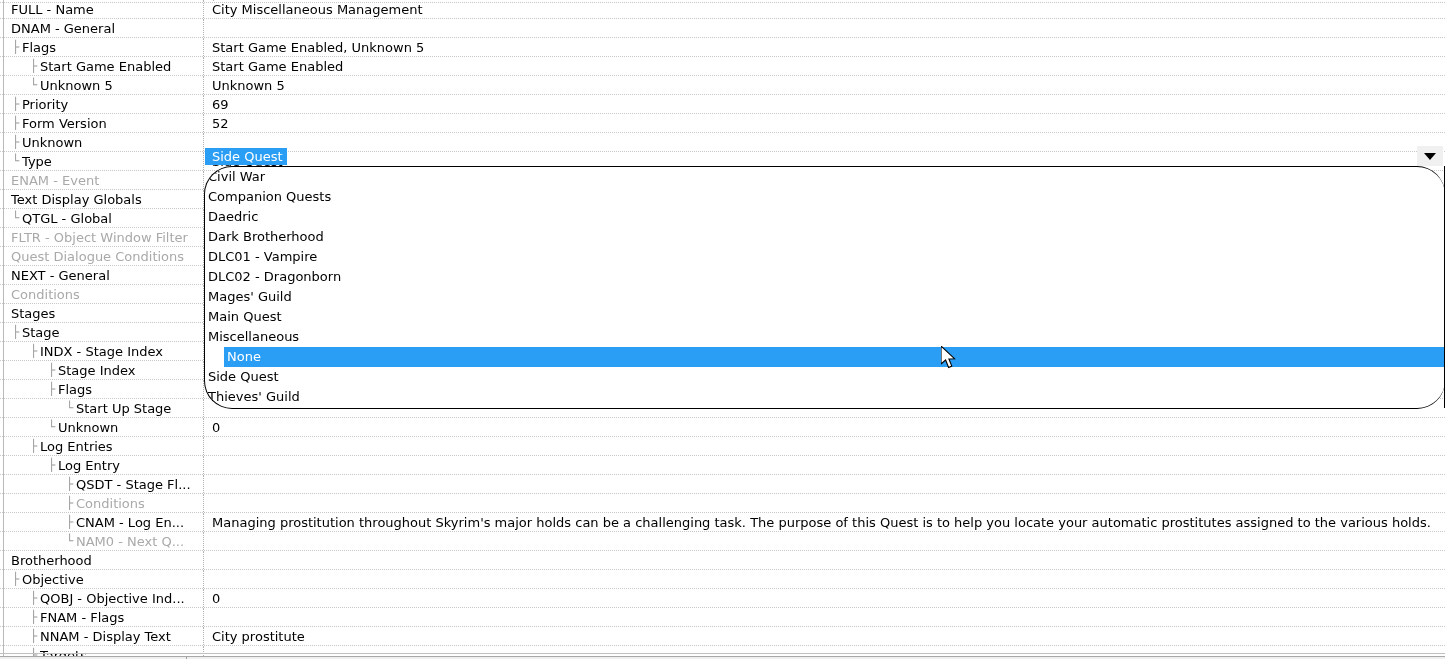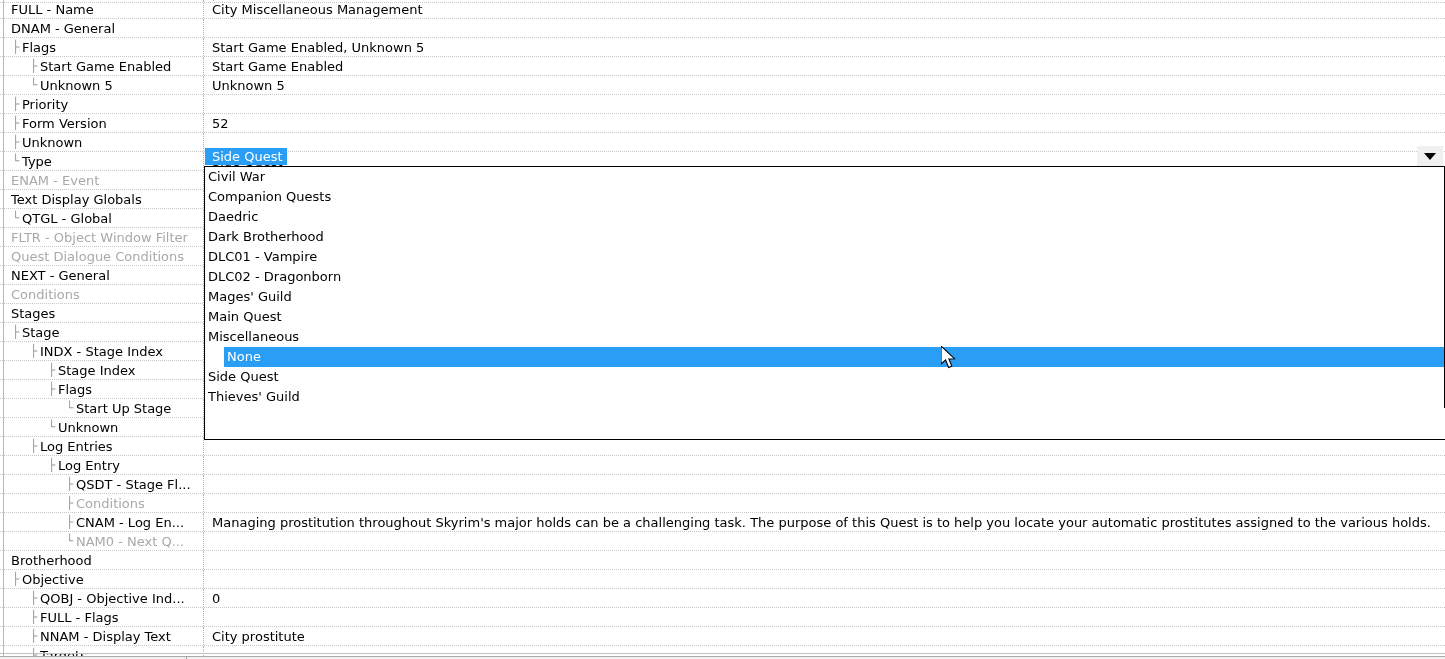--- a/index.html
+++ b/index.html
@@ -163,20 +163,21 @@
       <div class="row">
         <div class="k"><span class="elbow e2">├</span><span class="lbl ind2">Start Game Enabled</span></div>
         <div class="v">Start Game Enabled</div>
       </div>
       <div class="row">
         <div class="k"><span class="elbow e2">└</span><span class="lbl ind2">Unknown 5</span></div>
         <div class="v">Unknown 5</div>
       </div>
       <div class="row">
         <div class="k"><span class="elbow e1">├</span><span class="lbl ind1">Priority</span></div>
+        <div class="v">69</div>
       </div>
       <div class="row">
         <div class="k"><span class="elbow e1">├</span><span class="lbl ind1">Form Version</span></div>
         <div class="v">52</div>
       </div>
       <div class="row">
         <div class="k"><span class="elbow e1">├</span><span class="lbl ind1">Unknown</span></div>
       </div>
       <div class="row">
         <div class="k"><span class="elbow e1">└</span><span class="lbl ind1">Type</span></div>
@@ -268,21 +269,21 @@
       </div>
       <div class="row">
         <div class="k"><span class="elbow e1">├</span><span class="lbl ind1">Objective</span></div>
         <div class="v"></div>
       </div>
       <div class="row">
         <div class="k"><span class="elbow e2">├</span><span class="lbl ind2">QOBJ - Objective Ind...</span></div>
         <div class="v">0</div>
       </div>
       <div class="row">
-        <div class="k"><span class="elbow e2">├</span><span class="lbl ind2">FULL - Flags</span></div>
+        <div class="k"><span class="elbow e2">├</span><span class="lbl ind2">FNAM - Flags</span></div>
         <div class="v"></div>
       </div>
       <div class="row">
         <div class="k"><span class="elbow e2">├</span><span class="lbl ind2">NNAM - Display Text</span></div>
         <div class="v">City prostitute</div>
       </div>
       <div class="row">
         <div class="k"><span class="elbow e2">├</span><span class="lbl ind2">Targets</span></div>
         <div class="v"></div>
       </div>
@@ -290,21 +291,21 @@
     </div>
 
   <div class="lastline"></div>
 
   <div class="combo-sel">Side Quest</div>
 
   <div class="combo-btn">
     <span class="tri"></span>
   </div>
 
-  <div class="dropdown" id="dropdown" style="height: 274px;">
+  <div class="dropdown" id="dropdown" style="height: 243px; border-radius: 28px;">
       <div class="opt">Civil War</div>
       <div class="opt">Companion Quests</div>
       <div class="opt">Daedric</div>
       <div class="opt">Dark Brotherhood</div>
       <div class="opt">DLC01 - Vampire</div>
       <div class="opt">DLC02 - Dragonborn</div>
       <div class="opt">Mages' Guild</div>
       <div class="opt">Main Quest</div>
       <div class="opt">Miscellaneous</div>
       <div class="opt sel">None</div>

